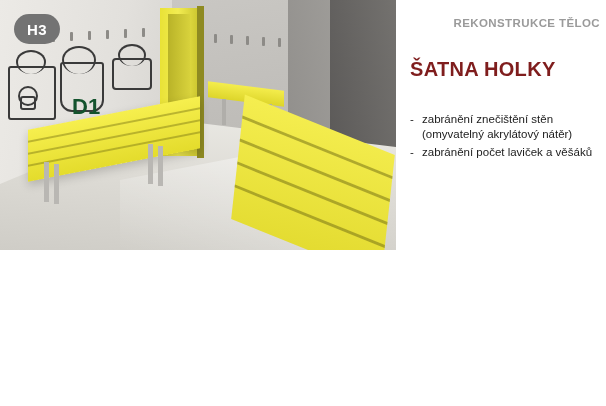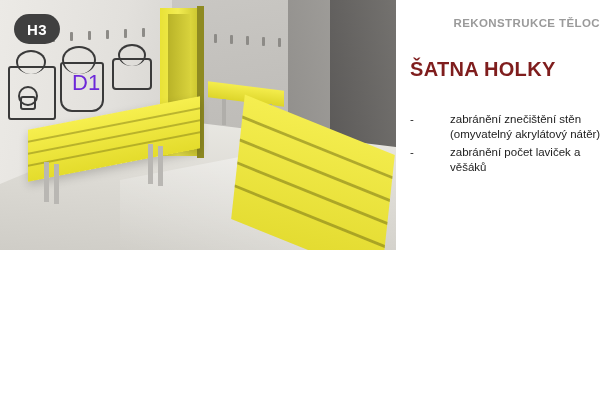--- a/index.html
+++ b/index.html
@@ -149,29 +149,30 @@
   
   .doodle {
     position: absolute;
     border: 2px solid #3a3a3a;
     border-radius: 3px;
   }
   .doodle.round { border-radius: 50%; }
   .doodle-label {
     position: absolute;
     font-family: "Liberation Sans", sans-serif;
-    font-weight: normal;
-    color: #6d28d9;
+    font-weight: bold;
+    color: #14532d;
+    margin-top: 24px;
   }
   
   .h3-badge {
     position: absolute;
     left: 14px; top: 14px;
     width: 46px; height: 30px;
-    background: #404040;
+    background: #737373;
     border-radius: 15px;
     color: #ffffff;
     font-size: 15px;
     font-weight: bold;
     display: flex;
     align-items: center;
     justify-content: center;
     letter-spacing: 0.5px;
   }
 
@@ -209,21 +210,21 @@
     line-height: 15px;
   }
   .bullet {
     display: flex;
     margin-bottom: 3px;
   }
   .bullet .dash {
     width: 12px;
     flex: 0 0 12px;
   }
-  .bullet .btxt { flex: 1; margin-left: 28px; }
+  .bullet .btxt { flex: 1; }
 
   
   .bottom {
     position: absolute;
     left: 0; top: 250px;
     width: 606px; height: 156px;
     background: #ffffff;
   }
   .divider {
     position: absolute;

